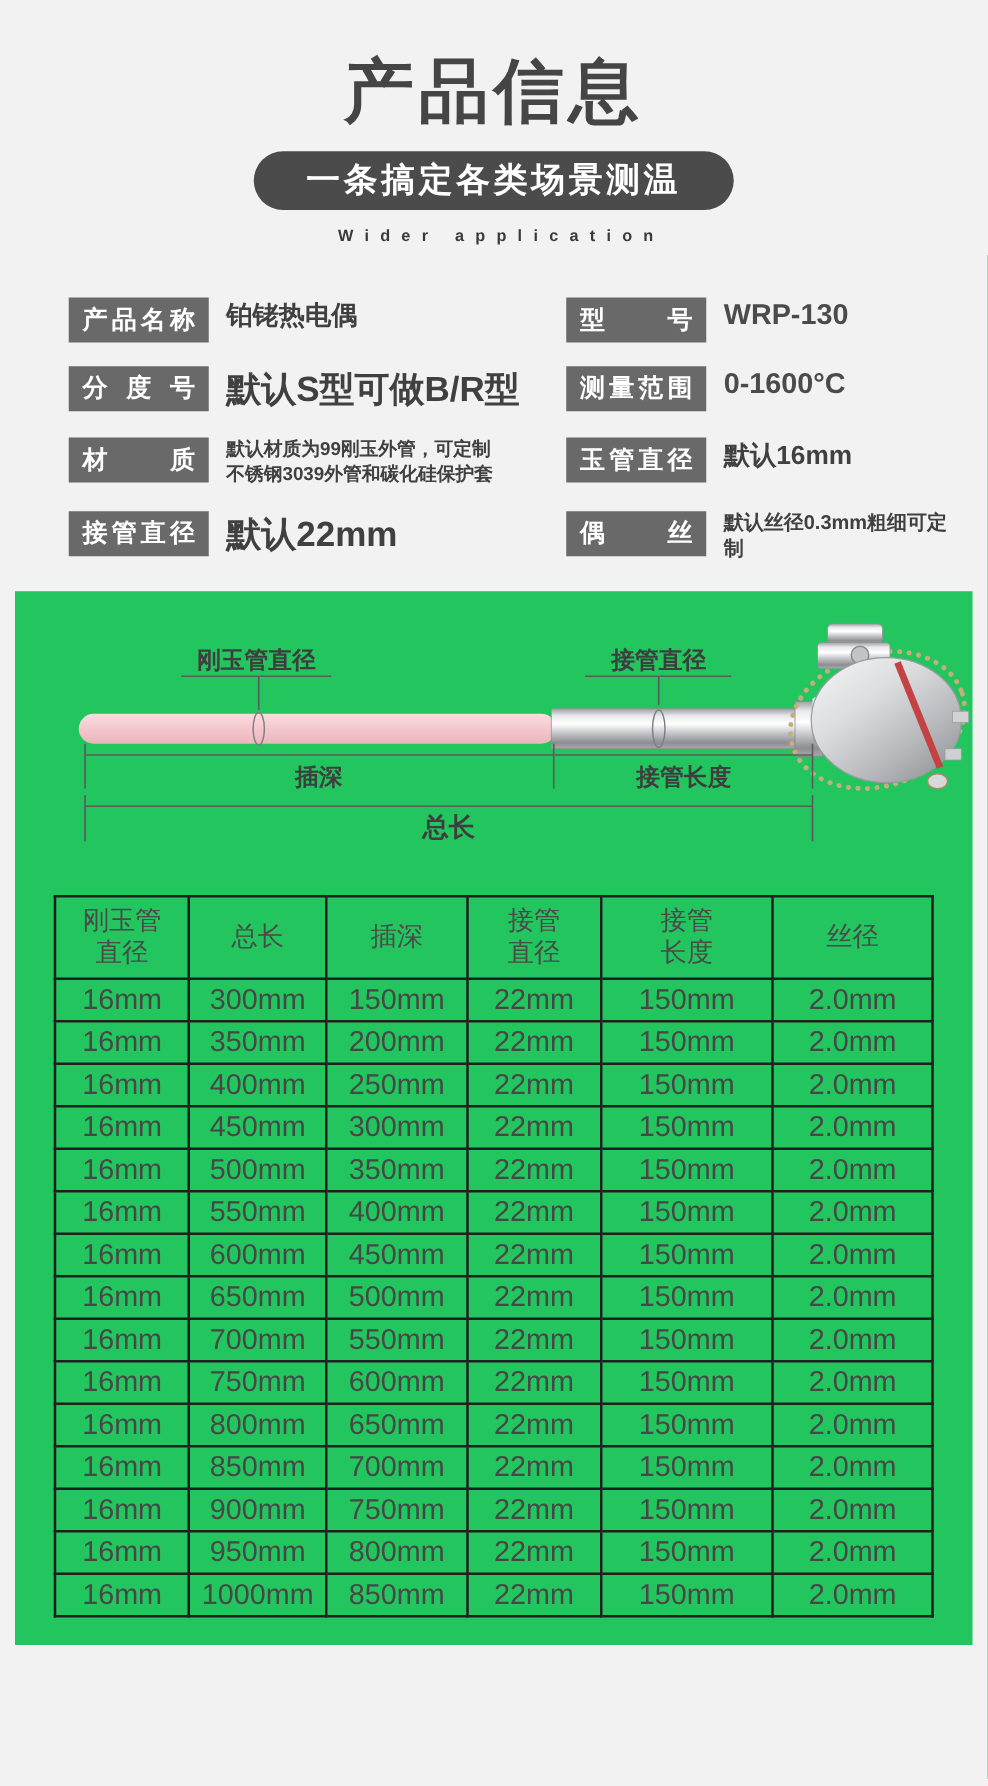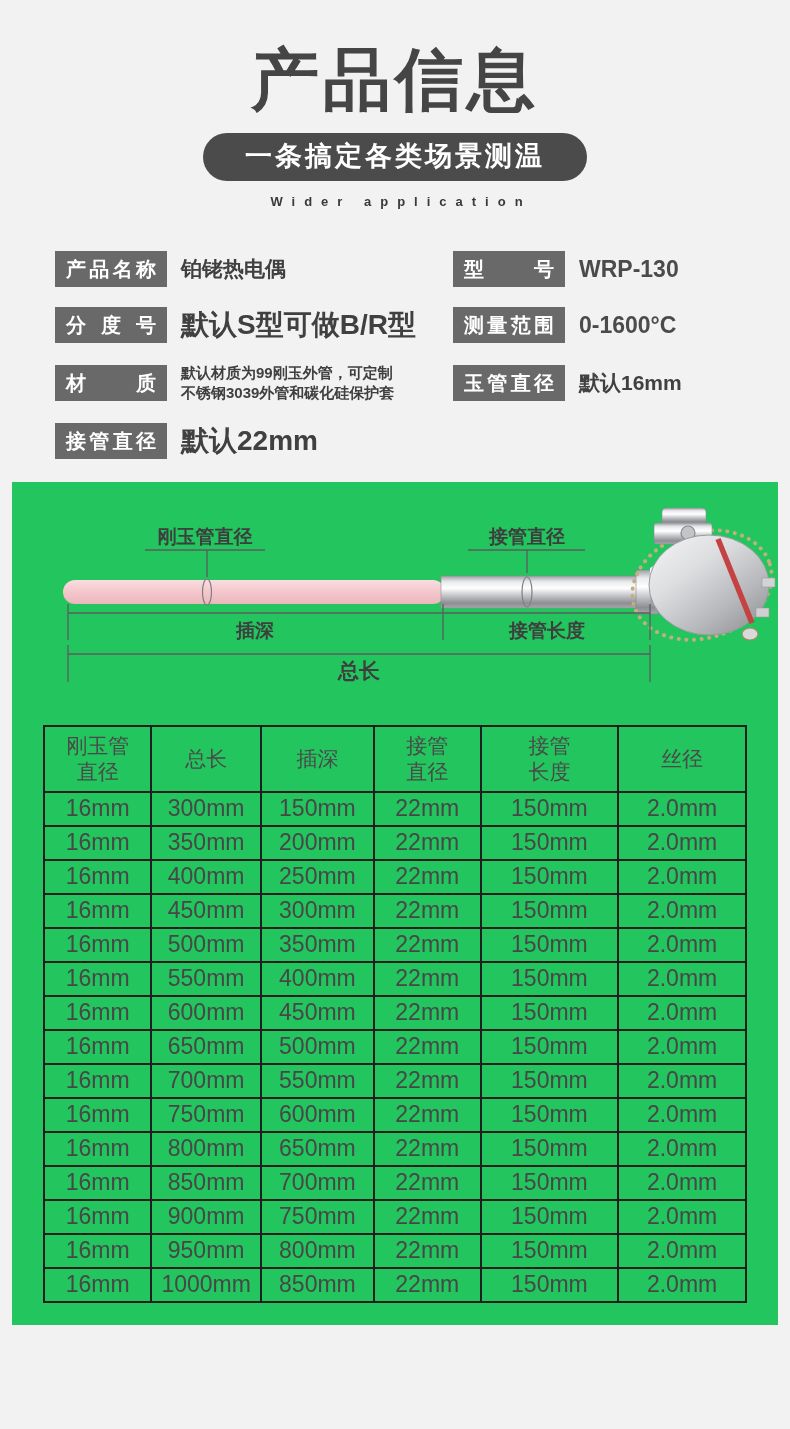--- a/index.html
+++ b/index.html
@@ -1,29 +1,29 @@
 <!DOCTYPE html>
 <html><head>
 <meta charset="utf-8">
 <style>
   * { margin:0; padding:0; box-sizing:border-box; }
   body { background:#e8e8e9; font-family:"Liberation Sans","DejaVu Sans",sans-serif; }
   .page { width:790px; height:1429px; margin:0 auto; background:#f2f2f3; overflow:hidden; position:relative; }
 
   
   .header { text-align:center; padding-top:44px; }
-  .page-title { font-size:68px; font-weight:900; color:#454545; letter-spacing:4px; line-height:1.05; }
+  .page-title { font-size:56px; font-weight:900; color:#454545; letter-spacing:4px; line-height:1.05; }
   .banner { display:inline-block; margin-top:18px; background:#4b4b4b; color:#fff;
             font-size:27px; font-weight:700; letter-spacing:3px;
             padding:9px 42px; border-radius:24px; line-height:1.1;text-align:right; }
   .subtitle-en { margin-top:13px; font-size:13px; font-weight:700; letter-spacing:9px; color:#3a3a3a;padding-left:12px; }
 
   
   .specs { display:grid; grid-template-columns:398px auto; row-gap:19px; margin:42px 28px 0 55px; }
-  .spec-row { display:flex; align-items:center; min-height:36px; }
+  .spec-row { display:flex; min-height:36px; }
   .spec-label { width:112px; min-width:112px; height:36px; background:#696969; color:#fff;
                 font-size:20px; font-weight:700; line-height:36px; padding:0 11px;
                 text-align:justify; text-align-last:justify; }
   .spec-value { margin-left:14px; font-size:21px; font-weight:700; color:#404040; }
   .spec-value.lg { font-size:28px; }
   .spec-value.regular { font-weight:700; font-size:23px; color:#4b4b4b; }
   .spec-value.small { font-size:15px; font-weight:600; line-height:1.32; max-width:218px; }
   .spec-value.small2 { font-size:16px; font-weight:600; line-height:1.3; max-width:200px; }
 
   
@@ -77,20 +77,24 @@
       <span class="spec-value small">默认材质为99刚玉外管，可定制不锈钢3039外管和碳化硅保护套</span>
     </div>
     <div class="spec-row">
       <span class="spec-label">玉管直径</span>
       <span class="spec-value">默认16mm</span>
     </div>
 
     <div class="spec-row">
       <span class="spec-label">接管直径</span>
       <span class="spec-value lg">默认22mm</span>
+    </div>
+    <div class="spec-row">
+      <span class="spec-label">偶丝</span>
+      <span class="spec-value small2">默认丝径0.3mm粗细可定制</span>
     </div>
   </div>
 
   <div class="panel">
 
     <div class="diagram-wrap">
       <svg width="766" height="215" viewBox="0 0 766 215" xmlns="http://www.w3.org/2000/svg">
         <defs>
           <linearGradient id="gPink" x1="0" y1="0" x2="0" y2="1">
             <stop offset="0" stop-color="#fadde0"></stop>

